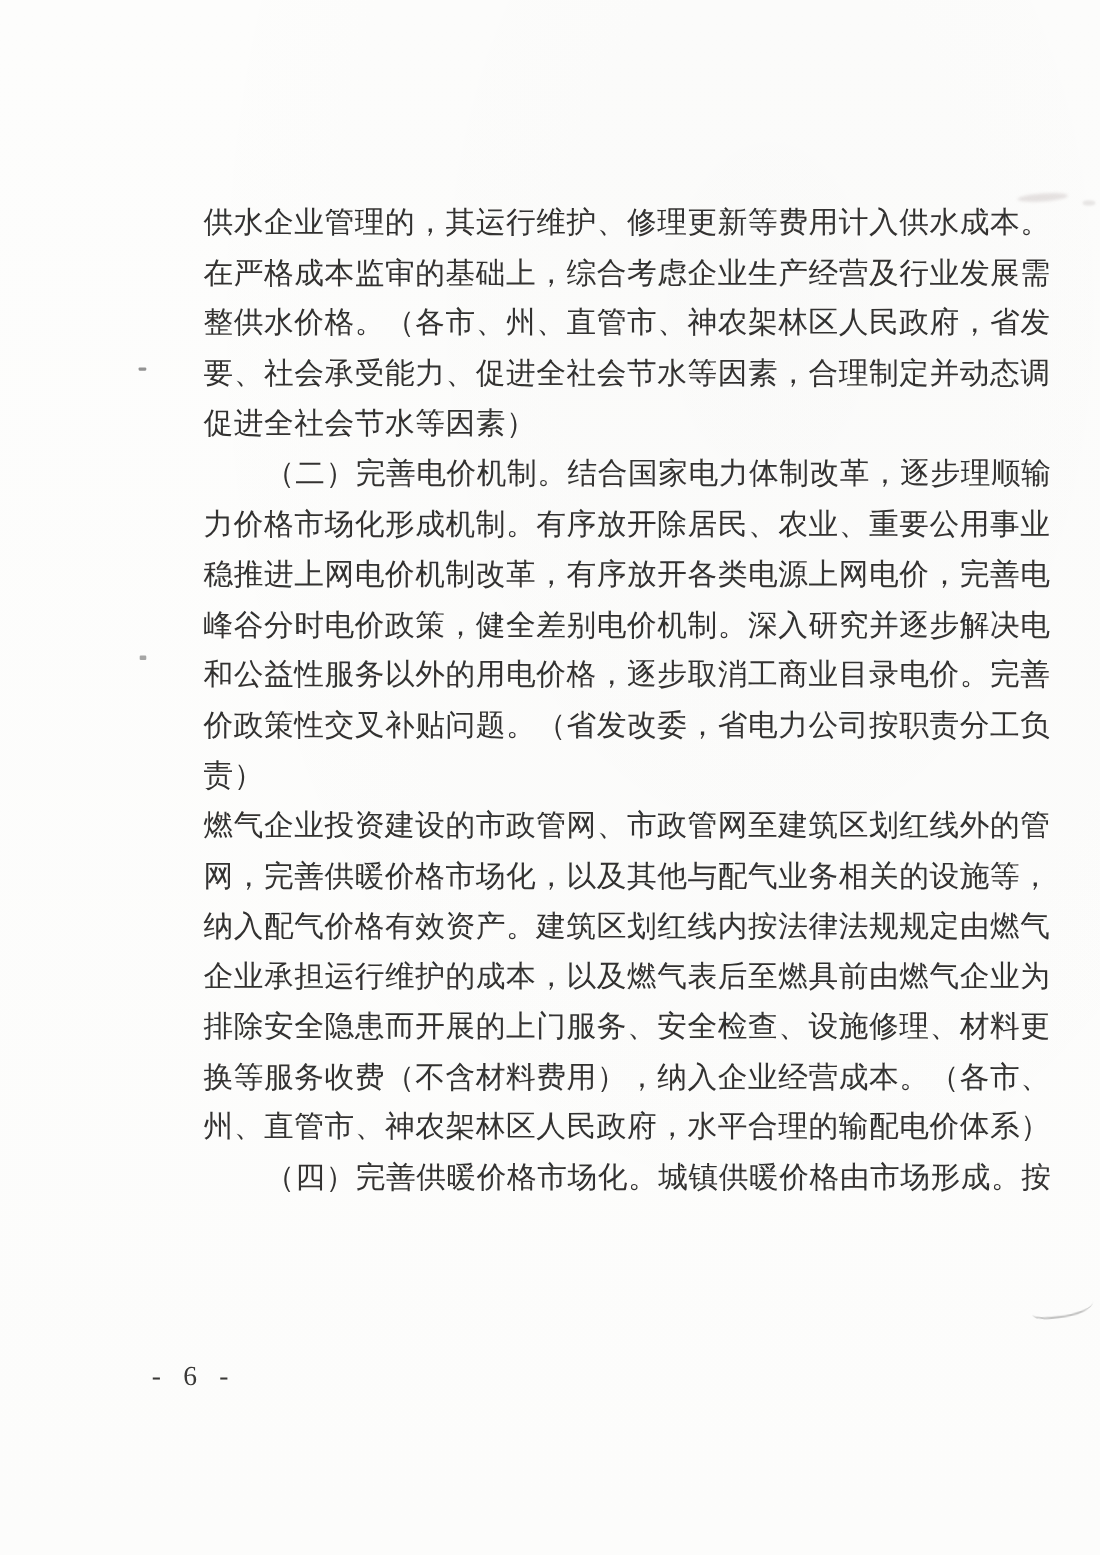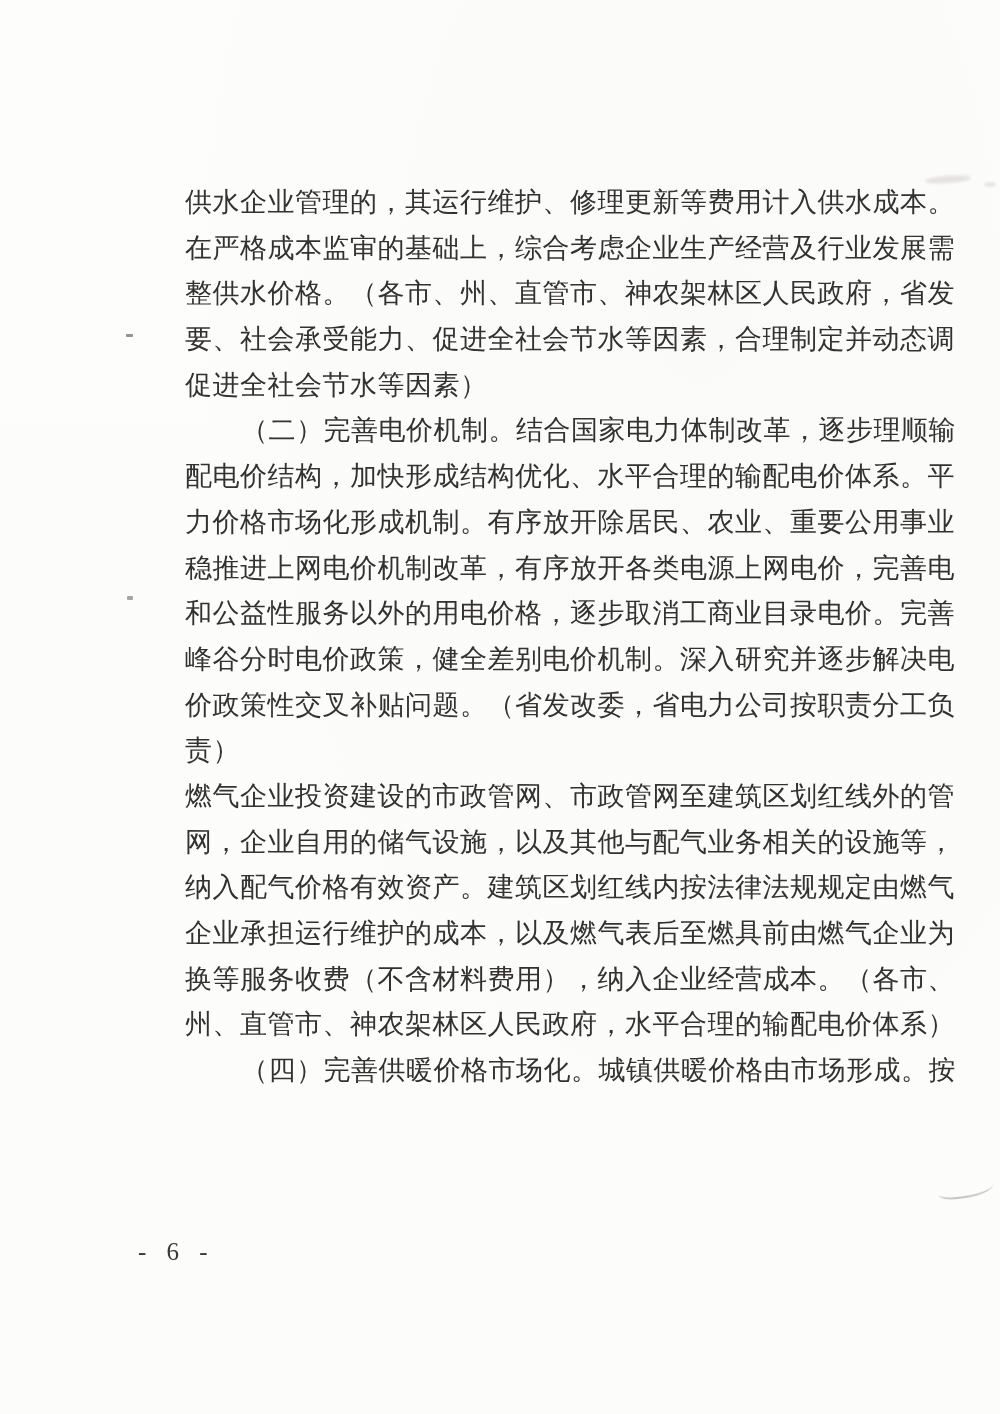--- a/index.html
+++ b/index.html
@@ -102,34 +102,34 @@
     <div class="para">
       <div class="line">供水企业管理的，其运行维护、修理更新等费用计入供水成本。</div>
       <div class="line">在严格成本监审的基础上，综合考虑企业生产经营及行业发展需</div>
       <div class="line">整供水价格。（各市、州、直管市、神农架林区人民政府，省发</div>
       <div class="line">要、社会承受能力、促进全社会节水等因素，合理制定并动态调</div>
       <div class="line end">促进全社会节水等因素）</div>
     </div>
 
     <div class="para">
       <div class="line indent">（二）完善电价机制。结合国家电力体制改革，逐步理顺输</div>
-      <div class="line">配电价结构，加快形成结构优化、水平合理的输配电价体系。平</div>
       <div class="line">力价格市场化形成机制。有序放开除居民、农业、重要公用事业</div>
       <div class="line">稳推进上网电价机制改革，有序放开各类电源上网电价，完善电</div>
+      <div class="line">峰谷分时电价政策，健全差别电价机制。深入研究并逐步解决电</div>
       <div class="line">和公益性服务以外的用电价格，逐步取消工商业目录电价。完善</div>
-      <div class="line">峰谷分时电价政策，健全差别电价机制。深入研究并逐步解决电</div>
       <div class="line">价政策性交叉补贴问题。（省发改委，省电力公司按职责分工负</div>
       <div class="line end">责）</div>
     </div>
 
     <div class="para">
       <div class="line">燃气企业投资建设的市政管网、市政管网至建筑区划红线外的管</div>
-      <div class="line">网，企业自用的储气设施，以及其他与配气业务相关的设施等，</div>
+      <div class="line">网，完善供暖价格市场化，以及其他与配气业务相关的设施等，</div>
       <div class="line">纳入配气价格有效资产。建筑区划红线内按法律法规规定由燃气</div>
       <div class="line">企业承担运行维护的成本，以及燃气表后至燃具前由燃气企业为</div>
+      <div class="line">排除安全隐患而开展的上门服务、安全检查、设施修理、材料更</div>
       <div class="line">换等服务收费（不含材料费用），纳入企业经营成本。（各市、</div>
       <div class="line">州、直管市、神农架林区人民政府，水平合理的输配电价体系）</div>
     </div>
 
     <div class="para">
       <div class="line indent">（四）完善供暖价格市场化。城镇供暖价格由市场形成。按</div>
     </div>
 
   </div>
 

